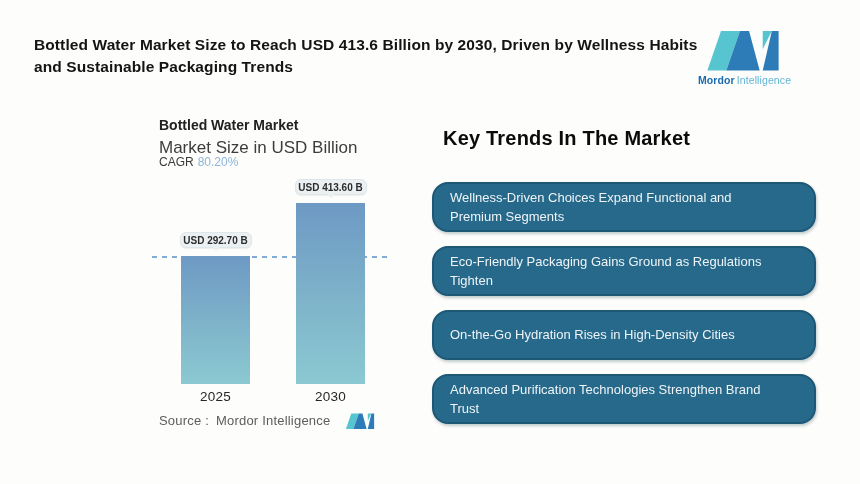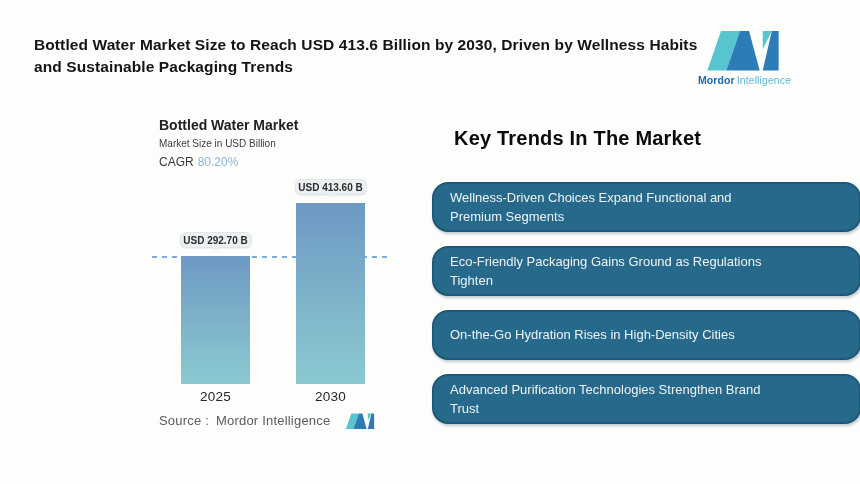--- a/index.html
+++ b/index.html
@@ -17,21 +17,21 @@
     color:#141414; white-space:pre-line; letter-spacing:0.1px;
   }
   .brand { position:absolute; left:698px; top:28px; width:90px; text-align:center; }
   .brand svg { display:block; margin:0 auto; }
   .brand-text { margin-top:2px; font-size:10.5px; letter-spacing:0.1px; }
   .brand-text .primary { color:#1a6bb0; font-weight:700; }
   .brand-text .secondary { color:#62b6d8; font-weight:400; margin-left:2px;text-align:center; }
 
   
   .chart-title   { position:absolute; left:159px; top:117px; font-size:14px; font-weight:700; color:#212121; }
-  .chart-subtitle{ position:absolute; left:159px; top:138px; font-size:10px; color:#3d3d3d; }
+  .chart-subtitle{ position:absolute; left:159px; top:138px; font-size:17px; color:#3d3d3d; }
   .chart-cagr    { position:absolute; left:159px; top:155px; font-size:12px; color:#3a3a3a; }
   .chart-cagr .cagr-val { color:#8cb6db; margin-left:4px; }
 
   .plot { position:absolute; left:152px; top:200px; width:240px; height:184px; overflow:visible; }
   .dashline {
     position:absolute; left:0; width:240px; height:2px; z-index:0;
     background:repeating-linear-gradient(90deg,#7fabd9 0 5px, transparent 5px 10px);
   }
   .bar {
     position:absolute; bottom:0; width:69px; z-index:1;
@@ -58,25 +58,25 @@
   }
   .xlabel.x1 { left:29px; }
   .xlabel.x2 { left:144px; }
 
   .source-row { position:absolute; left:159px; top:413px; font-size:13px; color:#5d5d5d; letter-spacing:0.2px; }
   .source-row .src-val { margin-left:7px; }
   .source-logo { position:absolute; left:345px; top:412px; }
 
   
   .trends-heading {
-    position:absolute; left:454px; top:127px;
+    position:absolute; left:443px; top:127px;
     font-size:20px; font-weight:700; color:#0b0b0b; letter-spacing:0.2px;
   }
   .trend-card {
-    position:absolute; left:432px; width:429px; height:50px;
+    position:absolute; left:432px; width:384px; height:50px;
     background:#26698a; border:2px solid #1d5876; border-radius:16px;
     display:flex; align-items:center; padding:0 16px;
     color:#eef4f7; font-size:13px; line-height:1.5; white-space:pre-line;
     box-shadow:1px 2px 3px rgba(10,50,70,0.25);
   }
   .trend-card.t0 { top:182px; }
   .trend-card.t1 { top:246px; }
   .trend-card.t2 { top:310px; }
   .trend-card.t3 { top:374px; }
 </style>

